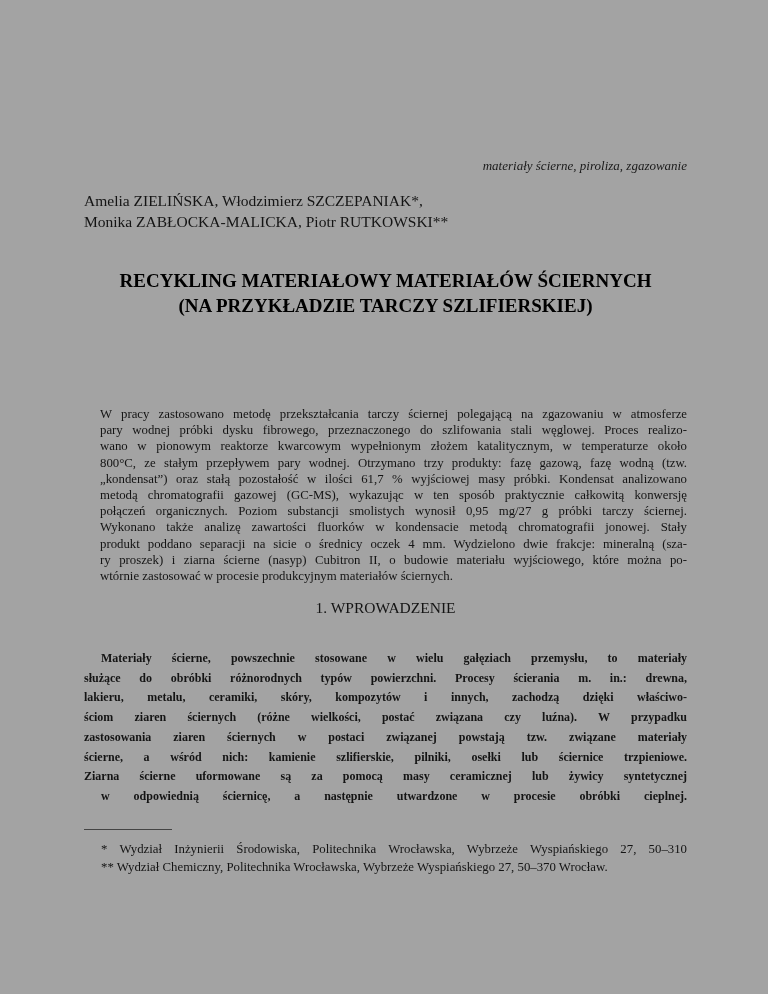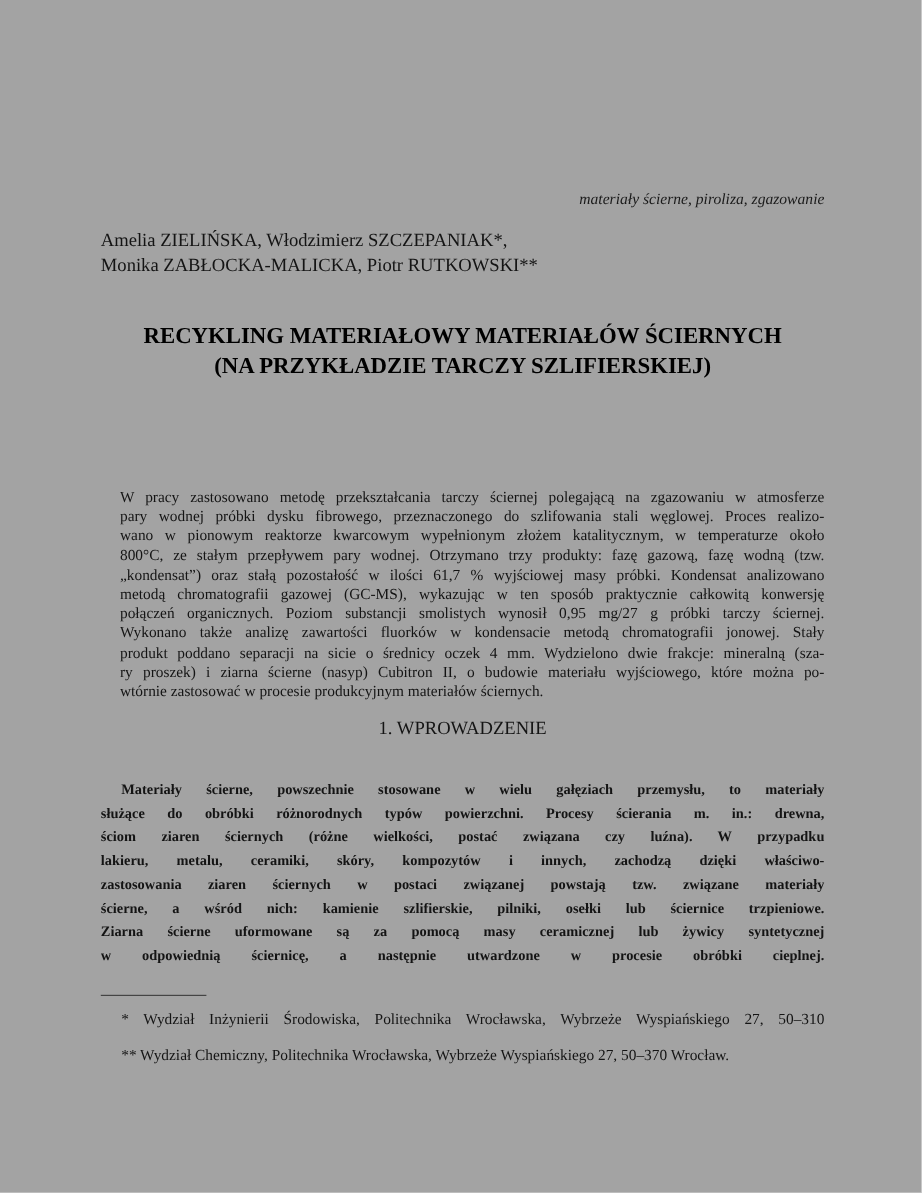--- a/index.html
+++ b/index.html
@@ -61,31 +61,31 @@
     border: 0;
     border-top: 1.5px solid #444;
     margin: 0;
   }
   .footnotes {
     position: absolute;
     top: 841px; left: 84px; width: 603px;
     font-size: 12.8px;
     line-height: 17.9px;
   }
-  .fn2-block { margin-top: 12px; }
+  .fn2-block { margin-top: 0; }
 
   
   .tline {
     text-align: justify;
     text-align-last: justify;
     white-space: nowrap;
     overflow: hidden;
   }
   .tline.last { text-align-last: left; }
-  .just-all .tline.last { text-align-last: justify; }
+  .just-all .tline.last { text-align-last: justify; margin-left: 17px; }
   .indent-first .tline:first-child { text-indent: 17px; }
   .plain-lines .tline,
   .plain-lines .tline.last {
     text-align: center;
     text-align-last: left;
     white-space: normal;
   }
 </style>
 </head>
 <body>
@@ -116,22 +116,22 @@
       <div class="tline">produkt poddano separacji na sicie o średnicy oczek 4 mm. Wydzielono dwie frakcje: mineralną (sza-</div>
       <div class="tline">ry proszek) i ziarna ścierne (nasyp) Cubitron II, o budowie materiału wyjściowego, które można po-</div>
       <div class="tline last">wtórnie zastosować w procesie produkcyjnym materiałów ściernych.</div>
     </div>
 
   <div class="section-heading">1. WPROWADZENIE</div>
 
   <div class="intro just-all indent-first">
       <div class="tline">Materiały ścierne, powszechnie stosowane w wielu gałęziach przemysłu, to materiały</div>
       <div class="tline">służące do obróbki różnorodnych typów powierzchni. Procesy ścierania m. in.: drewna,</div>
+      <div class="tline">lakieru, metalu, ceramiki, skóry, kompozytów i innych, zachodzą dzięki właściwo-</div>
       <div class="tline">ściom ziaren ściernych (różne wielkości, postać związana czy luźna). W przypadku</div>
-      <div class="tline">lakieru, metalu, ceramiki, skóry, kompozytów i innych, zachodzą dzięki właściwo-</div>
       <div class="tline">zastosowania ziaren ściernych w postaci związanej powstają tzw. związane materiały</div>
       <div class="tline">ścierne, a wśród nich: kamienie szlifierskie, pilniki, osełki lub ściernice trzpieniowe.</div>
       <div class="tline">Ziarna ścierne uformowane są za pomocą masy ceramicznej lub żywicy syntetycznej</div>
       <div class="tline last">w odpowiednią ściernicę, a następnie utwardzone w procesie obróbki cieplnej.</div>
     </div>
 
   <hr class="fn-rule">
 
   <div class="footnotes">
     <div class="fn1-block indent-first">

